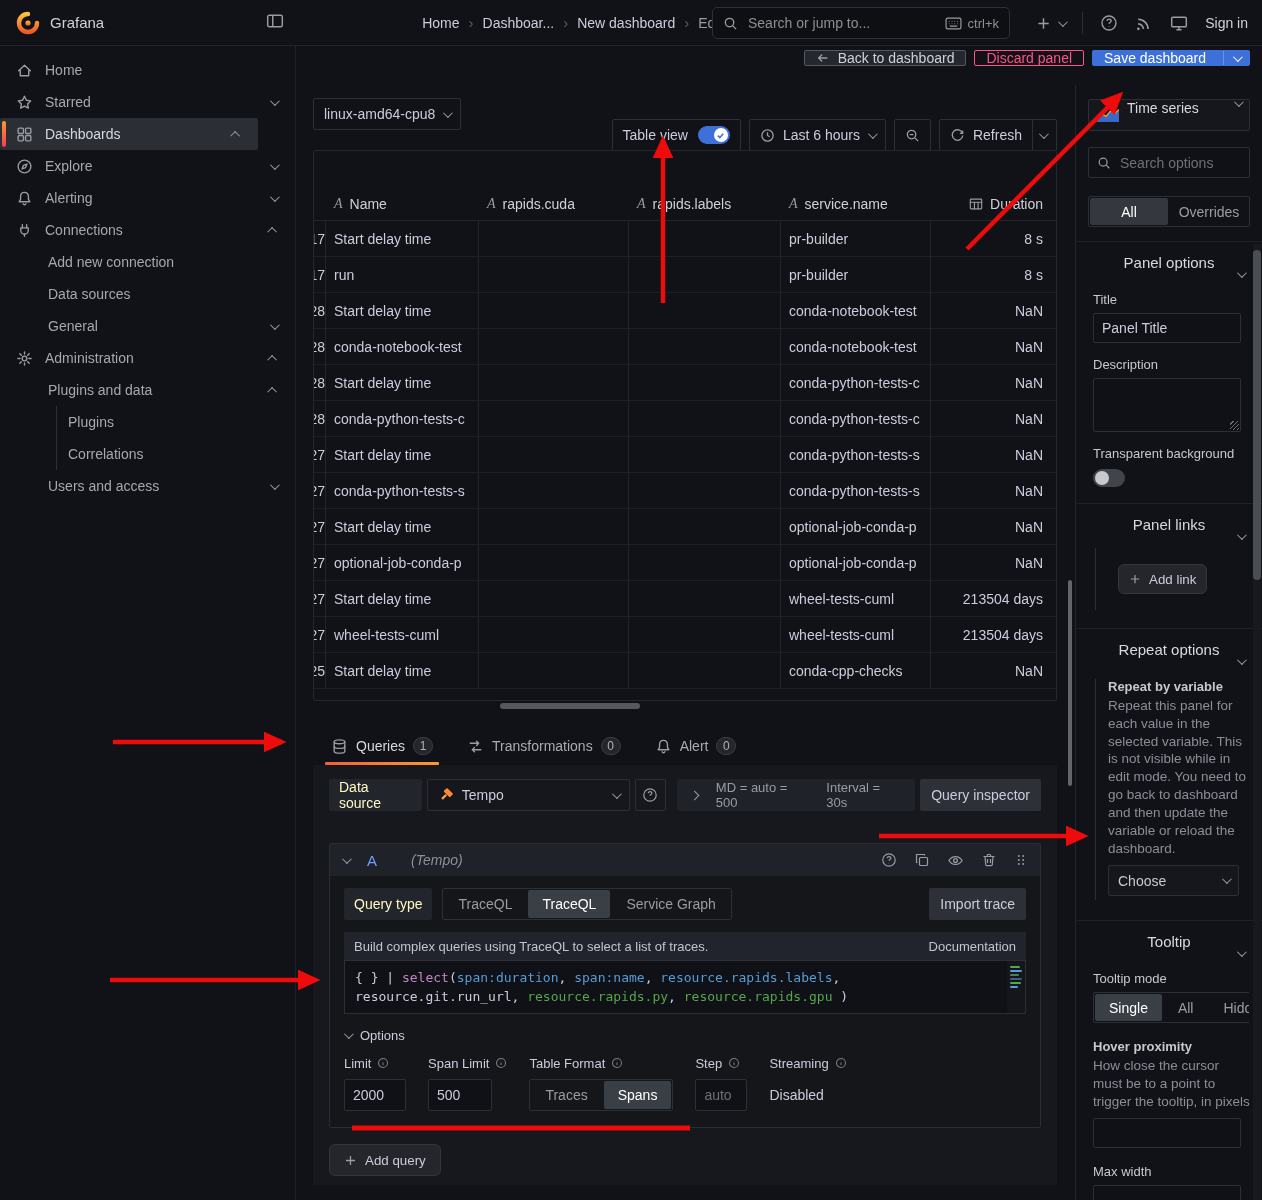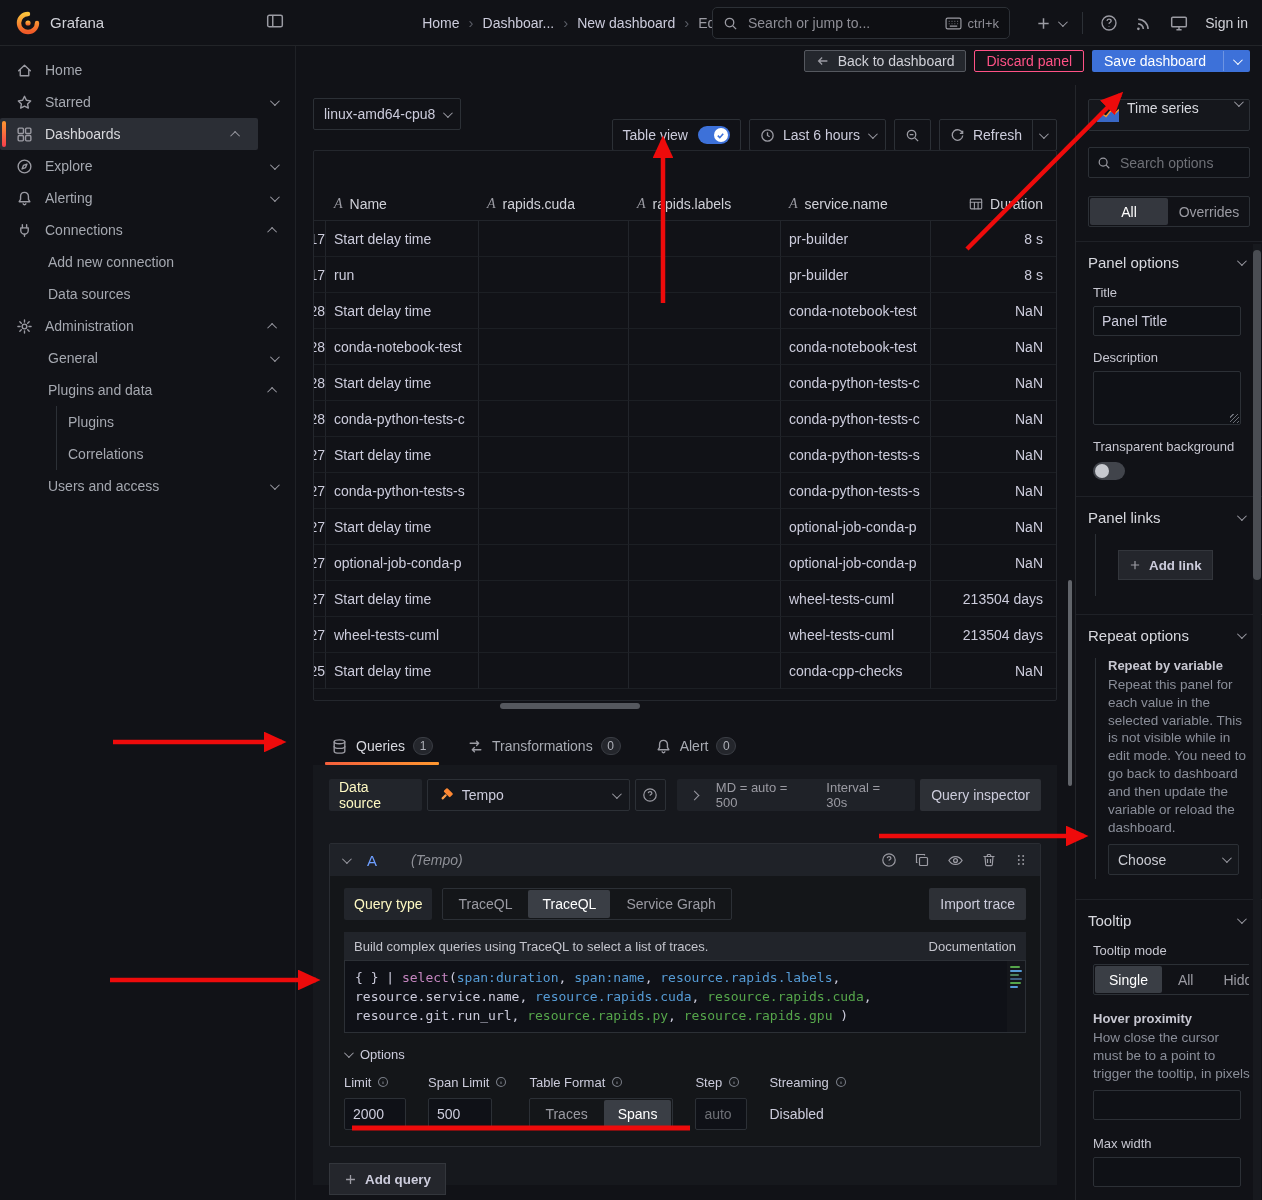--- a/index.html
+++ b/index.html
@@ -29,21 +29,21 @@
   .nav-search input{flex:1;background:transparent;border:none;outline:none;color:#ccccdc;font-size:14px;font-family:inherit;min-width:0;}
   .nav-search input::placeholder{color:#8e8e96;}
   .kbd{display:flex;align-items:center;gap:6px;color:#8e8e96;font-size:13px;}
   .nav-right{position:absolute;right:14px;top:0;height:46px;display:flex;align-items:center;gap:17px;}
   .plus-group{display:flex;align-items:center;gap:7px;cursor:pointer;}
   .vdiv{width:1px;height:22px;background:#2c3036;}
   .signin{color:#d0d1d8;cursor:pointer;}
 
   
   .actions{position:absolute;top:50px;right:12px;display:flex;gap:8px;z-index:4;}
-  .btn{height:22px;display:inline-flex;align-items:center;gap:8px;padding:0 11px;border-radius:2px;
+  .btn{height:16px;display:inline-flex;align-items:center;gap:8px;padding:0 11px;border-radius:2px;
        font-size:14px;cursor:pointer;border:1px solid transparent;white-space:nowrap;}
   .btn-back{background:#24272d;border-color:#55585f;color:#d0d1d8;}
   .btn-danger{background:transparent;border-color:#ff5286;color:#ff5286;}
   .btn-primary{background:#3d71d9;color:#fff;padding-right:0;}
   .btn-primary .seg{display:inline-flex;align-items:center;height:100%;padding:0 9px;margin-left:9px;border-left:1px solid rgba(255,255,255,.25);}
   .btn-primary .chev{border-color:#fff;}
 
   
   .sidebar{position:absolute;top:46px;left:0;width:296px;bottom:0;border-right:1px solid #1f2126;padding-top:8px;}
   .side-item{position:relative;height:32px;display:flex;align-items:center;gap:12px;padding-left:16px;
@@ -122,37 +122,37 @@
   .minimap{position:absolute;right:0;top:0;bottom:0;width:18px;background:#14161b;padding:3px 2px;}
   .minimap i{display:block;height:2px;margin:2px 1px;border-radius:1px;}
   .opts-head{margin-top:14px;display:flex;align-items:center;gap:9px;color:#ccccdc;font-size:13px;cursor:pointer;}
   .fields{display:flex;gap:22px;margin-top:12px;}
   .field .flab{display:flex;align-items:center;gap:6px;font-size:13px;color:#ccccdc;height:16px;}
   .field .ctrl{margin-top:8px;height:32px;display:flex;align-items:center;}
   .tinput{height:32px;background:#0f1117;border:1px solid #2c3036;border-radius:2px;color:#ccccdc;
       padding:0 8px;font-size:14px;font-family:inherit;outline:none;}
   .tinput::placeholder{color:#6e7076;}
   .addq{margin:16px 16px 0;display:inline-flex;align-items:center;gap:8px;height:32px;padding:0 14px;
-      background:#24262c;border:1px solid #33363c;border-radius:0;color:#ccccdc;cursor:pointer;font-weight:bold;}
+      background:#24262c;border:1px solid #33363c;border-radius:6px;color:#ccccdc;cursor:pointer;}
 
   
   .optpane{position:absolute;left:1075px;top:85px;width:187px;bottom:0;border-left:1px solid #24262b;
       background:#111217;padding:14px 12px 0;font-size:14px;}
   .viz-select{height:32px;border:1px solid #2c3036;border-radius:2px;background:#15171c;display:flex;
       gap:8px;padding:0 8px;cursor:pointer;}
   .viz-select .lbl{flex:1;color:#d8d9df;font-weight:500;}
   .opt-search{margin-top:16px;height:31px;border:1px solid #2c3036;border-radius:2px;background:#0f1116;
       display:flex;align-items:center;gap:7px;padding:0 8px;}
   .opt-search input{flex:1;min-width:0;background:transparent;border:none;outline:none;color:#ccccdc;font-family:inherit;font-size:14px;}
   .opt-search input::placeholder{color:#6e7076;}
   .scope-group{margin-top:18px;display:flex;border:1px solid #2c3036;border-radius:2px;height:31px;}
   .scope-seg{flex:1;display:flex;align-items:center;justify-content:center;color:#9b9ba3;cursor:pointer;margin:1px;border-radius:2px;}
   .scope-seg.sel{background:#34373e;color:#fff;font-weight:500;}
   .pane-div{height:1px;background:#1f2127;margin:14px -12px 0;}
-  .sec-head{display:flex;align-items:center;margin-top:12px;color:#d8d9df;font-size:15px;font-weight:500;cursor:pointer;}
+  .sec-head{display:flex;align-items:center;margin-top:12px;color:#d8d9df;font-size:15px;font-weight:500;cursor:pointer;flex-direction:column;}
   .sec-head .chev{margin-left:auto;margin-right:6px;}
   .pfield-lbl{margin-top:14px;font-size:13px;color:#c7c7d1;}
   .pfield-lbl.b{font-weight:700;}
   .pinput{margin-top:6px;width:148px;height:30px;background:#0f1116;border:1px solid #2c3036;border-radius:2px;
       color:#ccccdc;padding:0 8px;font-size:14px;font-family:inherit;outline:none;display:block;}
   .ptextarea{margin-top:6px;width:148px;height:54px;background:#0f1116;border:1px solid #2c3036;border-radius:2px;position:relative;}
   .resize-corner{position:absolute;right:1px;bottom:1px;width:9px;height:9px;
       background:repeating-linear-gradient(135deg,transparent 0 2px,#6b6e76 2px 3px);cursor:nwse-resize;}
   .guide{border-left:1px solid #2c3036;margin-left:7px;padding-left:12px;margin-top:8px;}
   .desc{font-size:13.5px;color:#8a8e99;line-height:1.32;margin-top:3px;}
@@ -333,33 +333,33 @@
         </span>
         <span class="lbl">Connections</span>
         <span class="chev up"></span>
       </div>
       <div class="side-item lv1">
         <span class="lbl">Add new connection</span>
       </div>
       <div class="side-item lv1">
         <span class="lbl">Data sources</span>
       </div>
+      <div class="side-item lv1">
+        <span class="lbl">General</span>
+        <span class="chev down"></span>
+      </div>
       <div class="side-item lv0">
         <span class="ico">
           <svg width="17" height="17" viewBox="0 0 16 16" fill="none" stroke="currentColor" stroke-width="1.3" stroke-linecap="round" stroke-linejoin="round">
             <circle cx="8" cy="8" r="2.2"></circle>
             <path d="M8 1.8v2M8 12.2v2M1.8 8h2M12.2 8h2M3.6 3.6 5 5M11 11l1.4 1.4M12.4 3.6 11 5M5 11l-1.4 1.4"></path>
           </svg>
         </span>
         <span class="lbl">Administration</span>
         <span class="chev up"></span>
-      </div>
-      <div class="side-item lv1">
-        <span class="lbl">General</span>
-        <span class="chev down"></span>
       </div>
       <div class="side-item lv1">
         <span class="lbl">Plugins and data</span>
         <span class="chev up"></span>
       </div>
       <div class="side-item lv2">
         <span class="lbl">Plugins</span>
       </div>
       <div class="side-item lv2">
         <span class="lbl">Correlations</span>
@@ -653,21 +653,20 @@
             <span>Import trace</span>
           </button>
         </div>
         <div class="info-bar">
           <span>Build complex queries using TraceQL to select a list of traces.</span>
           <span class="doc">Documentation</span>
         </div>
         <div class="editor">
           <div id="code-host">
               <div class="code-line"><span class="tk-p">{ } | </span><span class="tk-kw">select</span><span class="tk-p">(</span><span class="tk-fld">span:duration</span><span class="tk-p">, </span><span class="tk-fld">span:name</span><span class="tk-p">, </span><span class="tk-fld">resource.rapids.labels</span><span class="tk-p">,</span></div>
-              <div class="code-line"><span class="tk-p">resource.service.name</span><span class="tk-p">, </span><span class="tk-fld">resource.rapids.cuda</span><span class="tk-p">, </span><span class="tk-str">resource.rapids.cuda</span><span class="tk-p">,</span></div>
               <div class="code-line"><span class="tk-p">resource.git.run_url</span><span class="tk-p">, </span><span class="tk-str">resource.rapids.py</span><span class="tk-p">, </span><span class="tk-str">resource.rapids.gpu</span><span class="tk-p"> )</span></div>
             </div>
           <div class="minimap">
             <i style="background:#56a64b;width:10px;"></i>
             <i style="background:#569cd6;width:12px;"></i>
             <i style="background:#4a7f5e;width:9px;"></i>
             <i style="background:#3f5e82;width:12px;"></i>
             <i style="background:#56a64b;width:11px;"></i>
             <i style="background:#569cd6;width:8px;"></i>
           </div>

